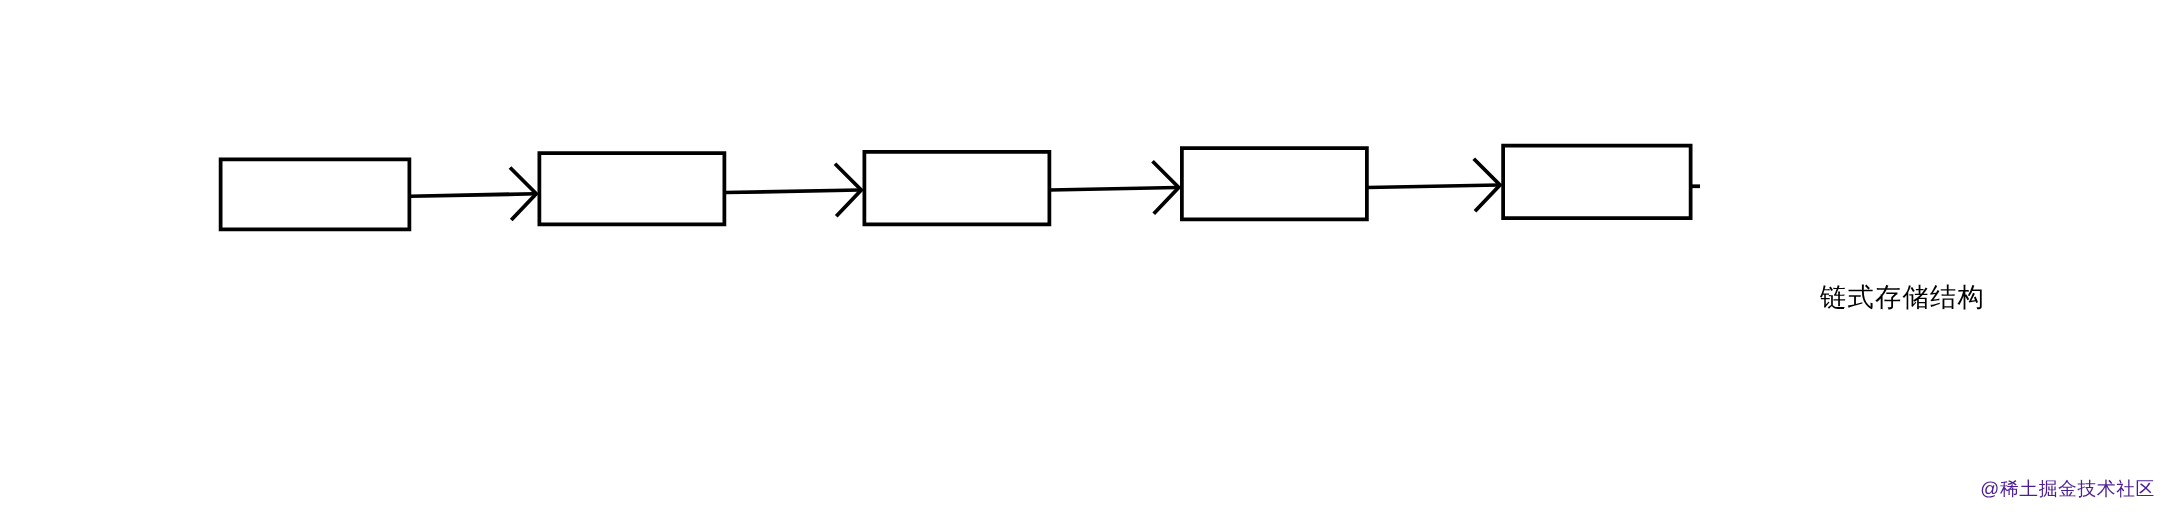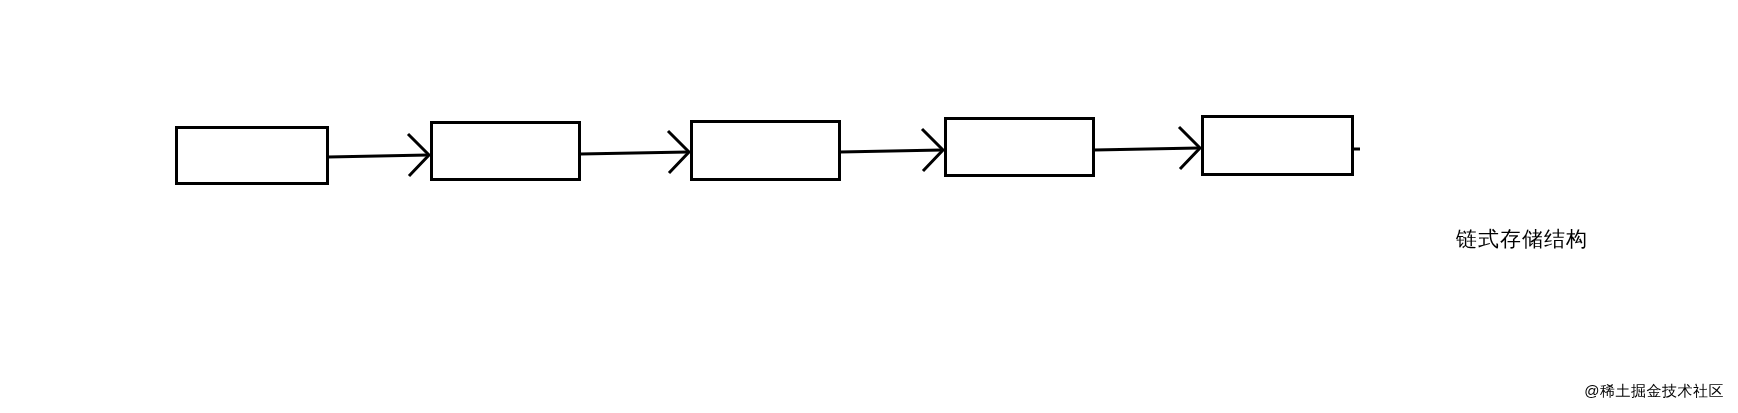--- a/index.html
+++ b/index.html
@@ -62,21 +62,21 @@
   .caption-inner {
     display: inline-block;
     transform: translateX(-150px);
   }
   .watermark {
     position: absolute;
     right: 14px;
     bottom: 12px;
     font-family: "Liberation Sans", sans-serif;
     font-size: 15px;
-    color: #000000;
+    color: #4c1d95;
     letter-spacing: 0.5px;
     white-space: nowrap;
     user-select: none;
   }
 </style>
 </head>
 <body>
 
 <div id="canvas">
 

